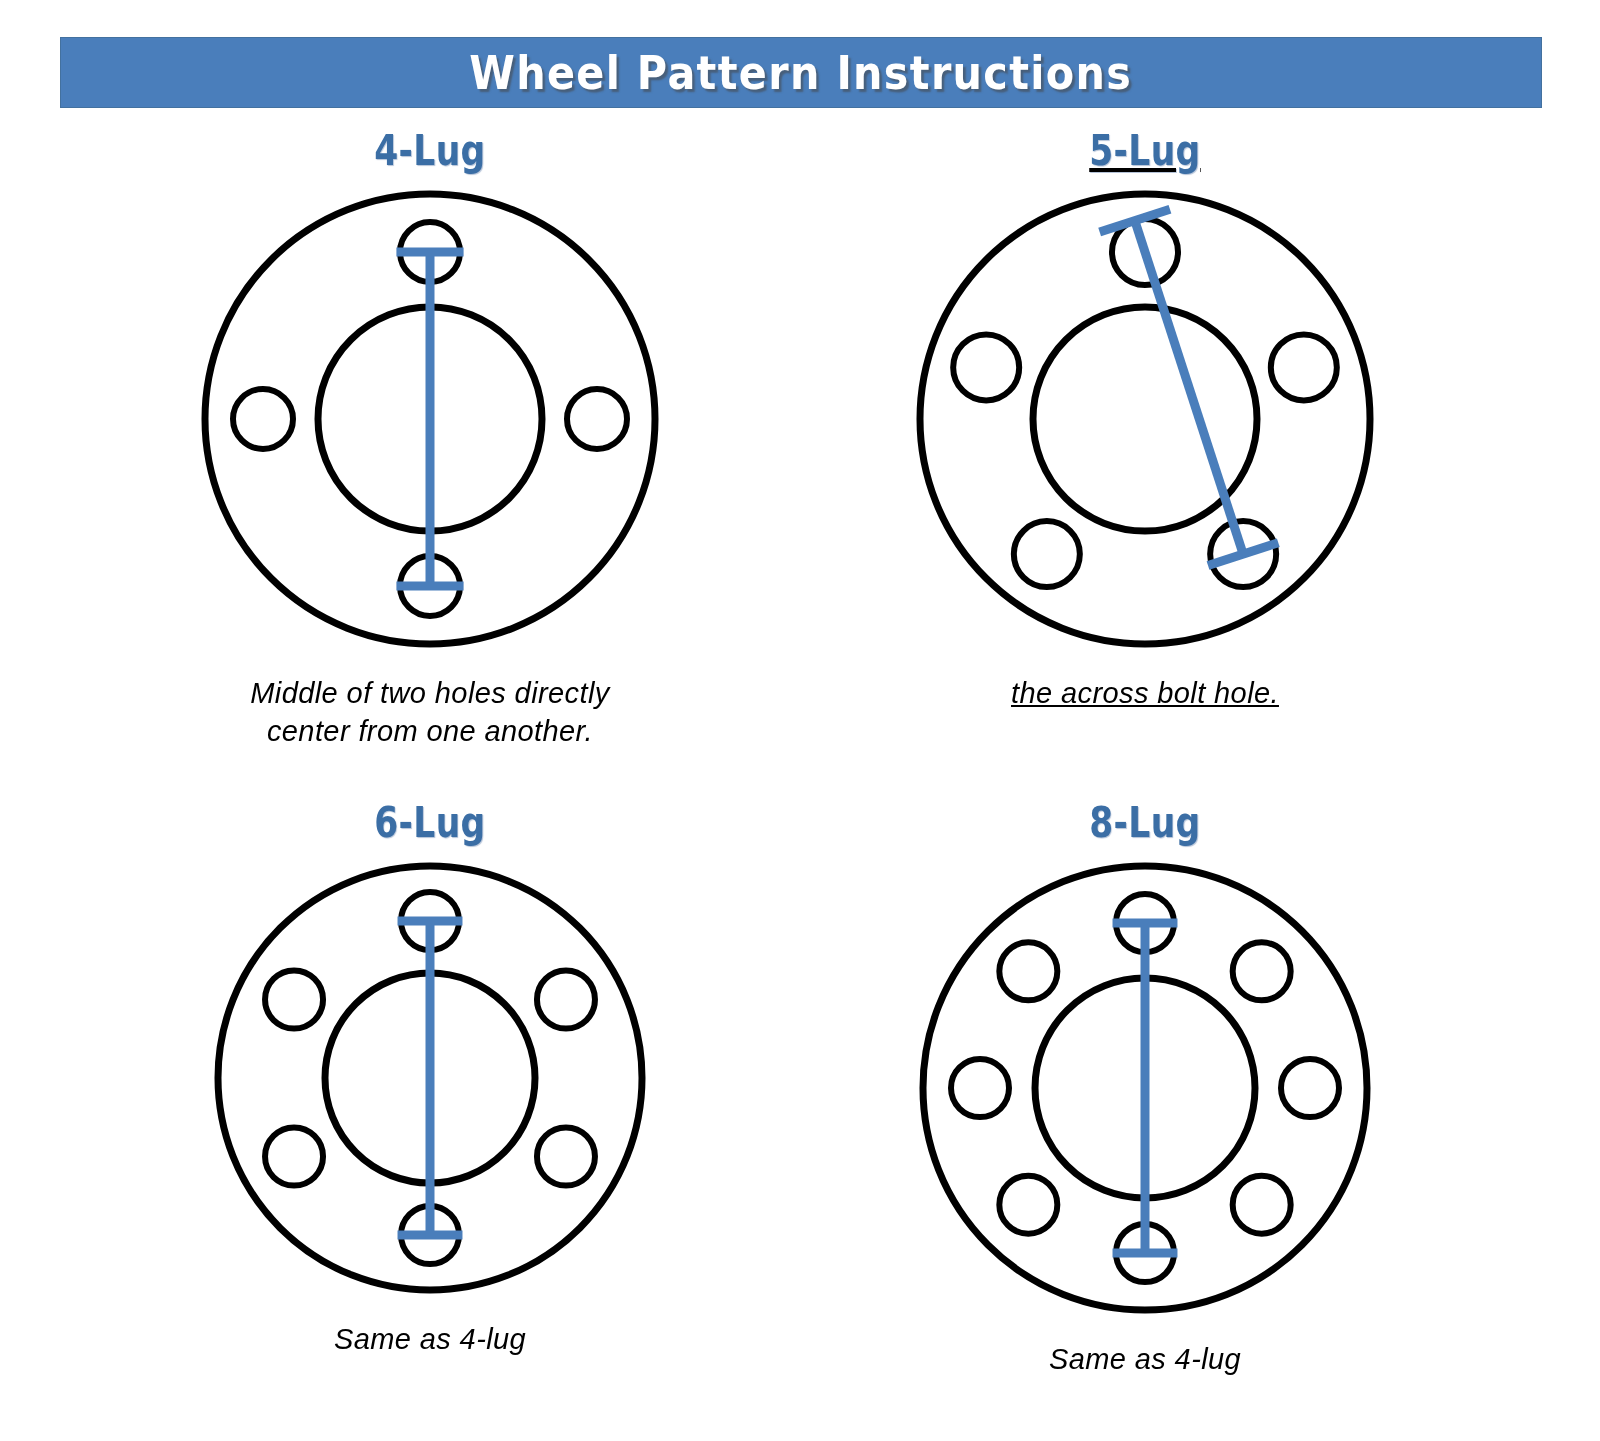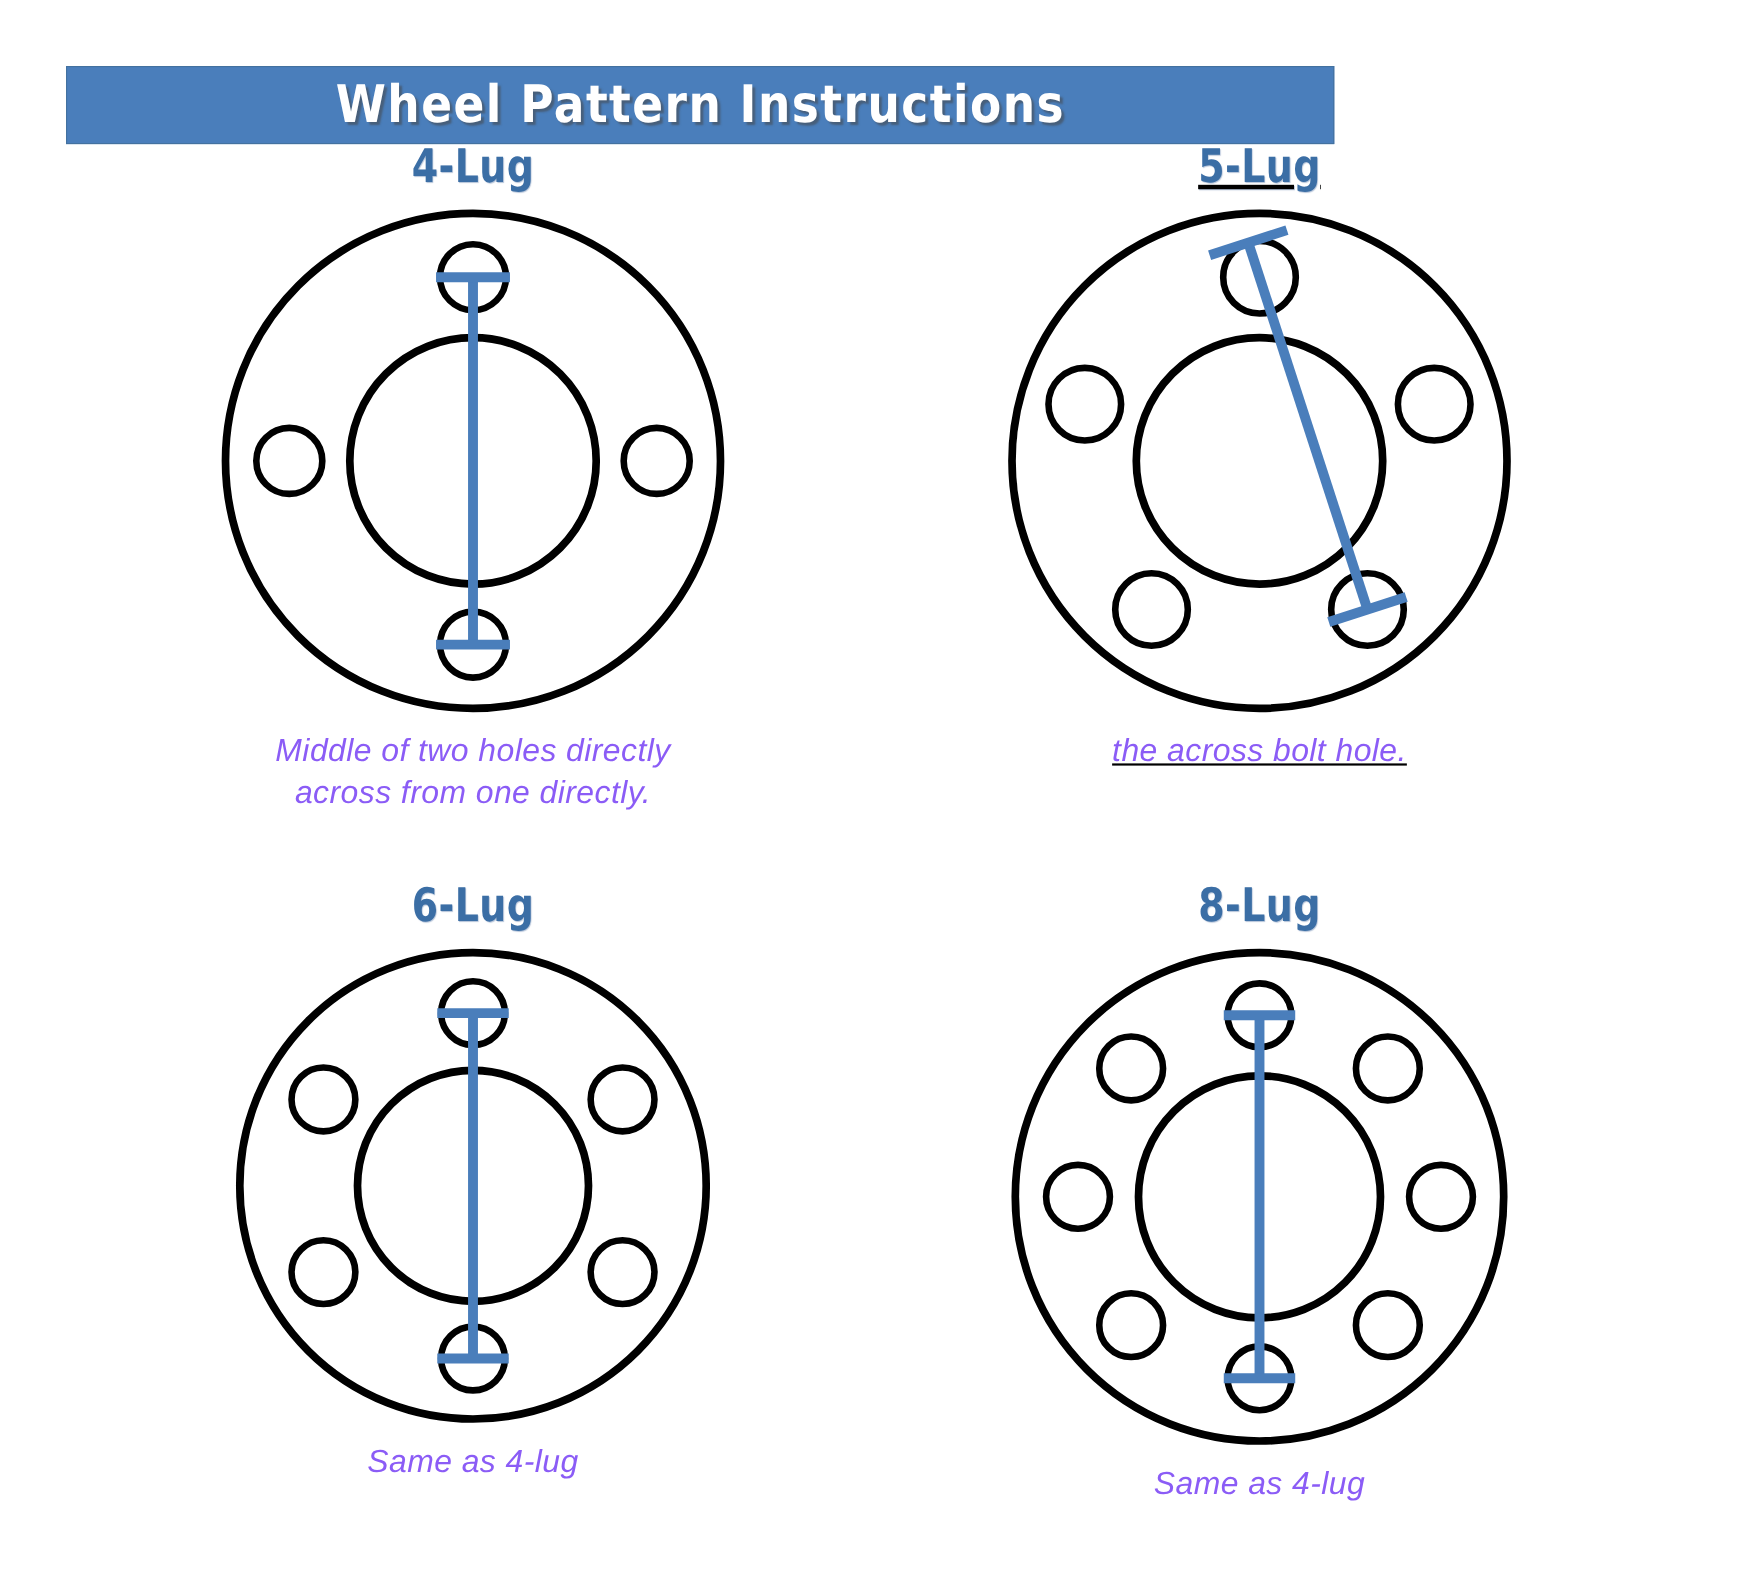--- a/index.html
+++ b/index.html
@@ -13,22 +13,22 @@
     height: 1441px;
     font-family: "Liberation Sans", sans-serif;
     overflow: hidden;
     position: relative;
   }
 
   
   #banner {
     position: absolute;
     left: 60px;
-    top: 60px;
-    width: 1153px;
+    top: 37px;
+    width: 1482px;
     height: 71px;
     background: #4a7ebb;
     border: 1px solid #43719f;
     box-sizing: border-box;
     display: flex;
     align-items: center;
     justify-content: center;
   }
   #banner-title {
     color: #ffffff;
@@ -72,26 +72,26 @@
     transform: scaleX(0.82);
     line-height: 1;
     margin: 0 0 8px 0;
     text-shadow: 1px 1px 1px rgba(150,170,200,0.7);
   }
   .diagram { display: block; }
   .caption {
     font-family: "Liberation Sans", sans-serif;
     font-style: italic;
     font-size: 29px;
-    color: #8b5cf6;
+    color: #000000;
     text-align: center;
     line-height: 1.32;
     max-width: 640px;
     letter-spacing: 0.4px;
-    margin-top: 6px;
+    margin-top: 16px;
   }
   .caption-line { display: block; }
 </style>
 </head>
 <body>
 
 <div id="banner">
   <div id="banner-title">Wheel Pattern Instructions</div>
 </div>
 
@@ -109,21 +109,21 @@
           <circle cx="72" cy="239.00000000000003" r="30" fill="none" stroke="#000000" stroke-width="6"></circle>
           <g>
             <line x1="239" y1="72" x2="239" y2="406" stroke="#4a7ebb" stroke-width="9" stroke-linecap="butt"></line>
             <line x1="272.6" y1="72" x2="205.4" y2="72" stroke="#4a7ebb" stroke-width="9" stroke-linecap="butt"></line>
             <line x1="272.6" y1="406" x2="205.4" y2="406" stroke="#4a7ebb" stroke-width="9" stroke-linecap="butt"></line>
           </g>
         </svg>
       </div>
     <div class="caption">
         <span class="caption-line">Middle of two holes directly</span>
-        <span class="caption-line">across from one directly.</span>
+        <span class="caption-line">center from one another.</span>
       </div>
   </div>
 
   <div class="cell" id="cell-1">
     <div class="lug-title">5-Lug</div>
     <div class="svg-host">
         <svg width="478" height="478" viewBox="0 0 478 478" class="diagram">
           <circle cx="239" cy="239" r="225" fill="none" stroke="#000000" stroke-width="7"></circle>
           <circle cx="239" cy="239" r="112" fill="none" stroke="#000000" stroke-width="7"></circle>
           <circle cx="239" cy="72" r="33" fill="none" stroke="#000000" stroke-width="6"></circle>

